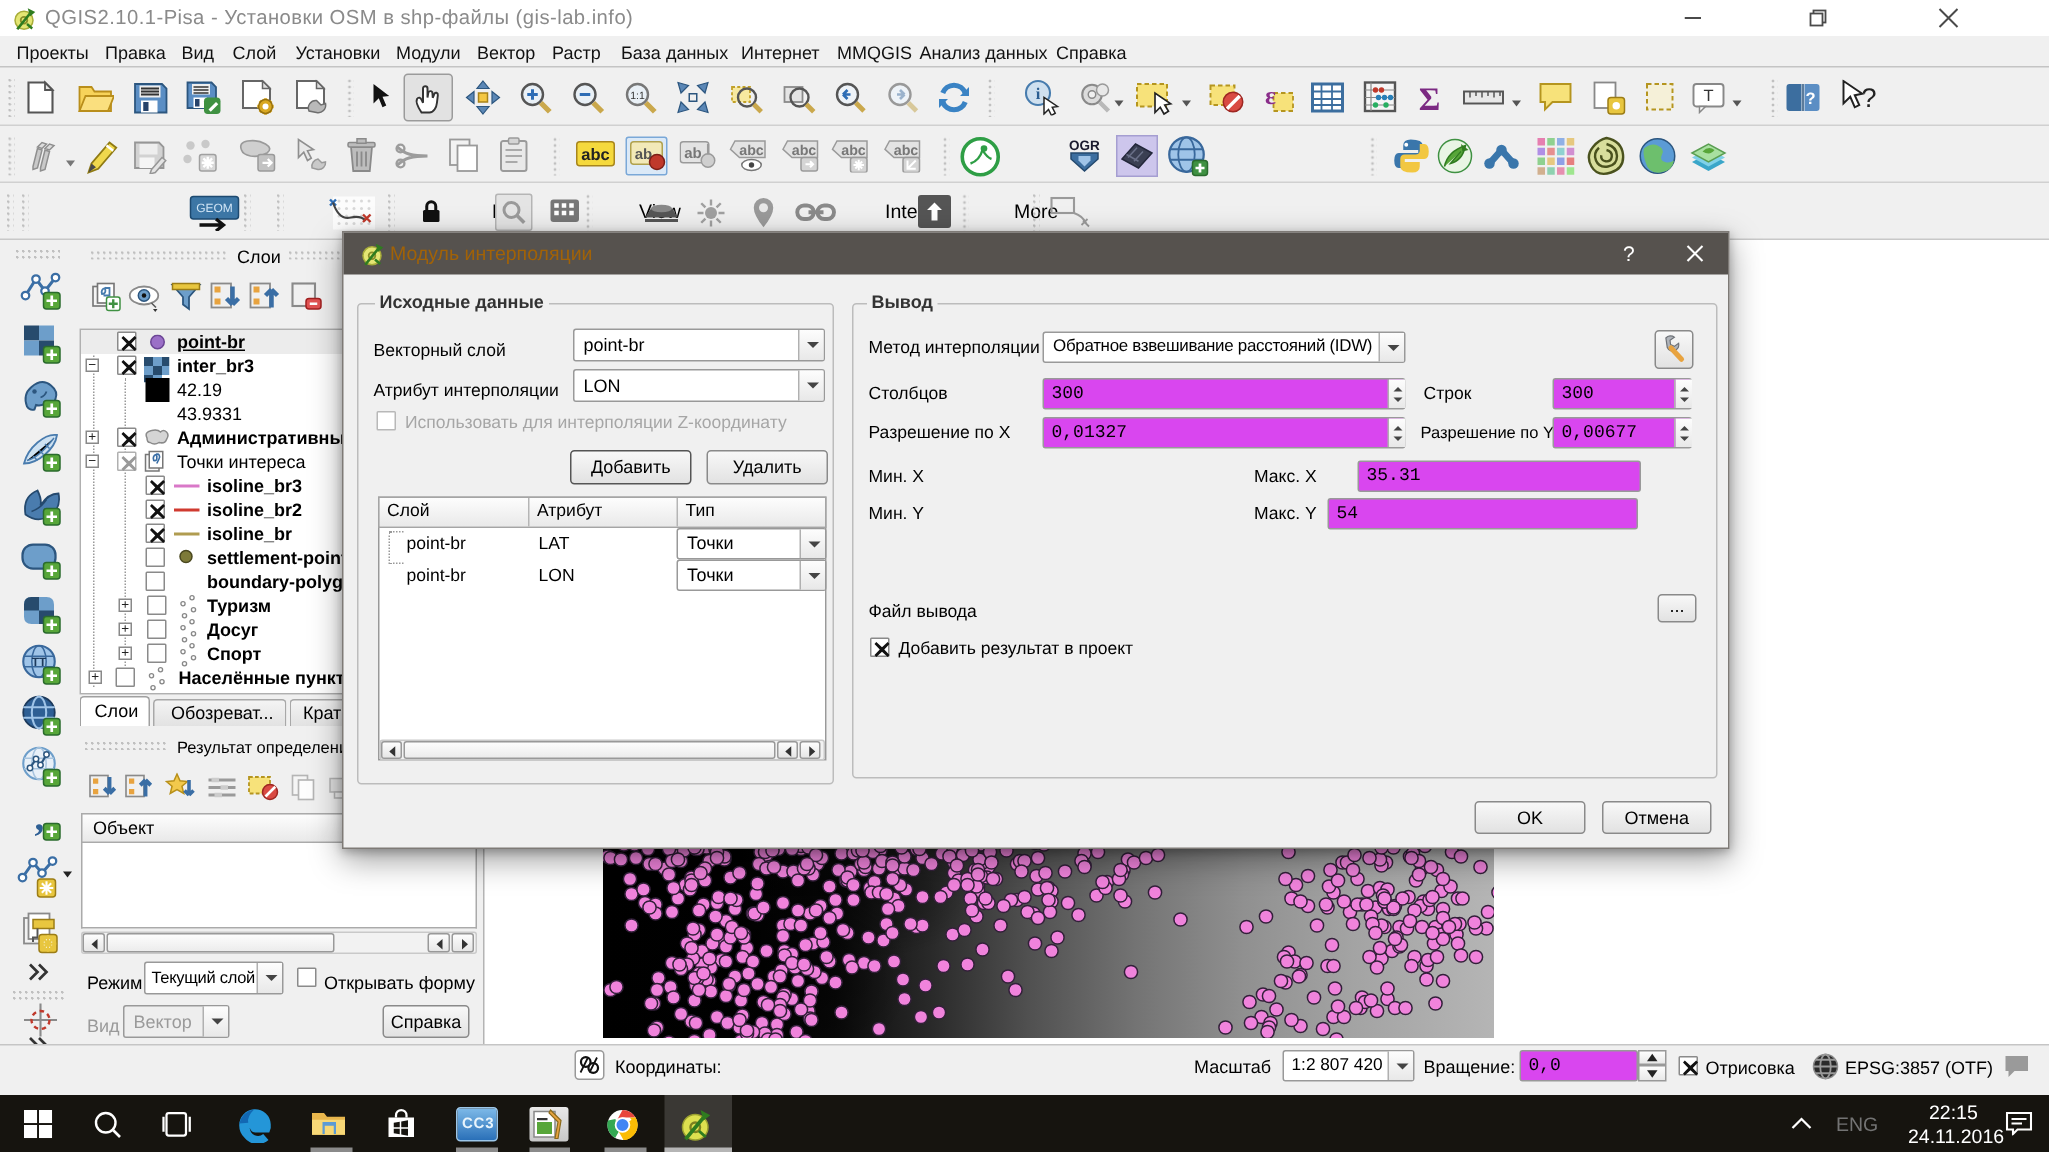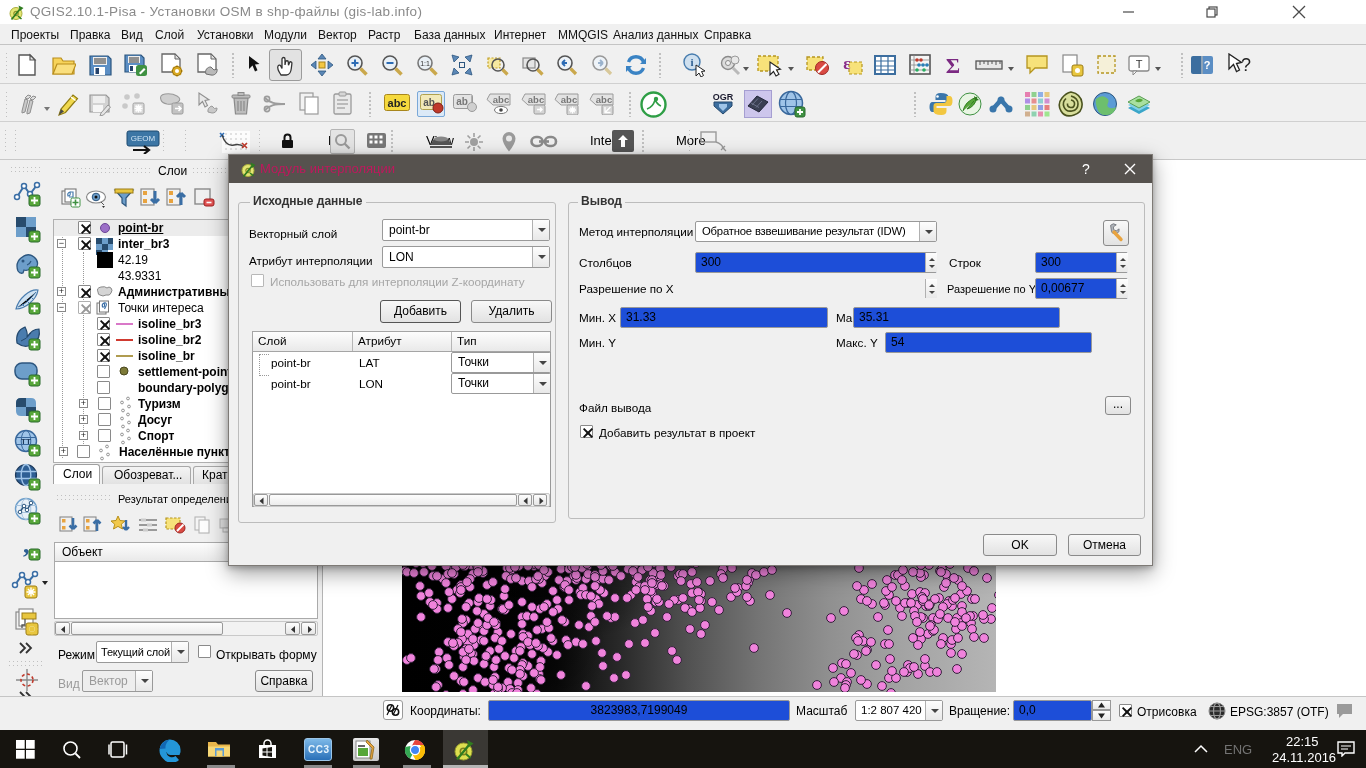--- a/index.html
+++ b/index.html
@@ -30,21 +30,21 @@
 #identp { position:absolute; left:52px; top:325px; width:270px; height:211px; }
 .ptitle { font-size:12px; color:#000; }
 .tree { background:#fff; border:1px solid #b0b0b0; }
 .trow { position:absolute; font-size:12px; white-space:nowrap; color:#000; }
 .bold { font-weight:bold; }
 .cbx { position:absolute; width:13px; height:13px; background:#fff; border:1px solid #8a8a8a; border-radius:1px; }
 .cbx svg { position:absolute; left:0.5px; top:0.5px; }
 .exp { position:absolute; width:9px; height:9px; background:#fff; border:1px solid #898989; font-size:9px; line-height:7px; text-align:center; color:#222; }
 
 .btn { position:absolute; background:linear-gradient(#f8f8f8,#eeeeee 45%,#e2e2e2); border:1px solid #8a8a8a; border-radius:3px; font-size:12px; color:#000; text-align:center; }
-.edit { position:absolute; background:#1d4ed8; border:1px solid #999; border-radius:2px; font-size:12px; color:#000; padding:2px 5px; white-space:nowrap; overflow:hidden; }
+.edit { position:absolute; background:#d946ef; border:1px solid #999; border-radius:2px; font-size:12px; color:#000; padding:2px 5px; white-space:nowrap; overflow:hidden;font-family:Liberation Mono, monospace; }
 .combo { position:absolute; background:#fff; border:1px solid #999; border-radius:2px; font-size:12px; color:#000; }
 .combo .ctext { position:absolute; left:6px; top:3px; white-space:nowrap; }
 .carr { position:absolute; top:0; right:0; bottom:0; width:17px; border-left:1px solid #b0b0b0; background:linear-gradient(#fdfdfd,#e8e8e8); }
 .carr:after { content:""; position:absolute; left:4.5px; top:8px; border-left:4px solid transparent; border-right:4px solid transparent; border-top:4.5px solid #444; }
 .spinb { position:absolute; top:0; right:0; bottom:0; width:12px; border-left:1px solid #b0b0b0; background:linear-gradient(#fdfdfd,#e8e8e8); }
 .spinb:before { content:""; position:absolute; left:3px; top:4.5px; border-left:3px solid transparent; border-right:3px solid transparent; border-bottom:3.5px solid #444; }
 .spinb:after { content:""; position:absolute; left:3px; bottom:4.5px; border-left:3px solid transparent; border-right:3px solid transparent; border-top:3.5px solid #444; }
 .glabel { position:absolute; font-size:12px; color:#000; white-space:nowrap; }
 #dlg .glabel { font-size:11.7px; }
 .group { position:absolute; border:1px solid #bcbcbc; border-radius:3px; }
@@ -1785,21 +1785,21 @@
 
 <div id="dlg" class="abs" style="left:228px;top:154px;width:925px;height:412px;background:#f0f0f0;border:1px solid #7e7a76;box-shadow:0 7px 20px rgba(0,0,0,0.38), 0 2px 6px rgba(0,0,0,0.25);z-index:50">
 <div class="abs" style="left:0;top:0;width:923px;height:28px;background:#56524e"></div>
 <svg class="abs" style="left:11px;top:6px" width="17" height="17" viewBox="0 0 17 17">
         <circle cx="8" cy="9.5" r="6" fill="#e4e673" stroke="#a8ad3a" stroke-width="1"></circle>
         <circle cx="8" cy="9.5" r="2.2" fill="none" stroke="#8a8f2a" stroke-width="1.2"></circle>
         <path d="M3.5 15.5 L12 5" stroke="#2f7c1f" stroke-width="1.8" fill="none"></path>
         <path d="M10.5 1.5 l5 2.5 -3.5 3z" fill="#2f7c1f"></path>
         <path d="M10 12 l3.5 3" stroke="#2f7c1f" stroke-width="1.6"></path>
       </svg>
-<div class="abs" style="left:31px;top:6px;font-size:13px;color:#be185d">Модуль интерполяции</div>
+<div class="abs" style="left:31px;top:6px;font-size:13px;color:#a16207">Модуль интерполяции</div>
 <div class="abs" style="left:853px;top:6px;font-size:14px;color:#fff">?</div>
 <svg class="abs" style="left:895px;top:8px" width="12" height="12">
         <path d="M1 1 l10 10 M11 1 l-10 10" stroke="#fff" stroke-width="1.4"></path>
       </svg>
 
 <div class="group" style="left:9px;top:47px;width:318px;height:321px"></div>
 <div class="gtitle" style="left:21px;top:39px">Исходные данные</div>
 <div class="glabel" style="left:20px;top:72px">Векторный слой</div>
 <div class="combo" style="left:153px;top:64px;width:168px;height:22px">
         <span class="ctext">point-br</span>
@@ -1853,44 +1853,44 @@
 <div class="sbtn" style="left:304px;top:339px;width:14px;height:12px">
         <svg width="14" height="12">
           <path d="M5.5 2.5 l4 3.5 -4 3.5z" fill="#333"></path>
         </svg>
       </div>
 
 <div class="group" style="left:339px;top:47px;width:577px;height:317px"></div>
 <div class="gtitle" style="left:349px;top:39px">Вывод</div>
 <div class="glabel" style="left:350px;top:70px">Метод интерполяции</div>
 <div class="combo" style="left:466px;top:66px;width:242px;height:21px">
-        <span class="ctext" style="top:3px;font-size:11.3px;letter-spacing:-0.2px">Обратное взвешивание результат (IDW)</span>
+        <span class="ctext" style="top:3px;font-size:11.3px;letter-spacing:-0.2px">Обратное взвешивание расстояний (IDW)</span>
         <span class="carr"></span>
       </div>
 <div class="btn" style="left:874px;top:65px;width:26px;height:26px">
         <svg width="24" height="24" style="position:absolute;left:0;top:0">
           <path d="M6 5 a4.2 4.2 0 0 1 5.5 -1.5 l-2.5 2.5 0.8 2.7 2.7 0.8 2.5 -2.5 a4.2 4.2 0 0 1 -5.8 5.3 l-1.2 -1.3z" fill="#b0b4ba" stroke="#6e7278" stroke-width="0.8" transform="rotate(10 10 8)"></path>
           <path d="M10 11 l7 7.5" stroke="#e8a33f" stroke-width="3.4" stroke-linecap="round"></path>
         </svg>
       </div>
 <div class="glabel" style="left:350px;top:101px">Столбцов</div>
 <div class="edit" style="left:466px;top:97px;width:242px;height:21px">300</div>
 <div class="spinb" style="left:696px;top:98px;height:19px"></div>
 <div class="glabel" style="left:720px;top:101px">Строк</div>
 <div class="edit" style="left:806px;top:97px;width:93px;height:21px">300</div>
 <div class="spinb" style="left:887px;top:98px;height:19px"></div>
 <div class="glabel" style="left:350px;top:127px">Разрешение по X</div>
+<div class="edit" style="left:466px;top:123px;width:242px;height:21px">0,01327</div>
 <div class="spinb" style="left:696px;top:124px;height:19px"></div>
 <div class="glabel" style="left:718px;top:128px;font-size:11px">Разрешение по Y</div>
 <div class="edit" style="left:806px;top:123px;width:93px;height:21px">0,00677</div>
 <div class="spinb" style="left:887px;top:124px;height:19px"></div>
 <div class="glabel" style="left:350px;top:156px">Мин. X</div>
-<div class="edit" style="left:391px;top:152px;width:208px;height:21px">31.33</div>
 <div class="glabel" style="left:607px;top:156px">Макс. X</div>
-<div class="edit" style="left:624px;top:152px;width:207px;height:21px">35.31</div>
+<div class="edit" style="left:676px;top:152px;width:189px;height:21px">35.31</div>
 <div class="glabel" style="left:350px;top:181px">Мин. Y</div>
 <div class="glabel" style="left:607px;top:181px">Макс. Y</div>
 <div class="edit" style="left:656px;top:177px;width:207px;height:21px">54</div>
 <div class="glabel" style="left:350px;top:246px">Файл вывода</div>
 <div class="btn" style="left:876px;top:241px;width:26px;height:19px;line-height:14px">...</div>
 <div class="cbx" style="left:351px;top:270px">
         <svg width="12" height="12" viewBox="0 0 12 12">
           <path d="M2.2 1 L6 4.5 L9.8 1 L11 2.3 L7.5 6 L11 9.7 L9.8 11 L6 7.5 L2.2 11 L1 9.7 L4.5 6 L1 2.3 Z" fill="#111"></path>
         </svg>
       </div>
@@ -1902,21 +1902,20 @@
 
 <div id="statusbar" class="abs" style="left:0;top:696px;width:1366px;height:34px;background:#f0f0f0;border-top:1px solid #c5c5c5">
 <div class="abs" style="left:383px;top:3px;width:20px;height:20px;background:#fff;border:1px solid #999;border-radius:3px">
         <svg width="18" height="18" style="position:absolute;left:0;top:0">
           <circle cx="6.5" cy="7" r="3.2" fill="none" stroke="#111" stroke-width="1.5"></circle>
           <circle cx="11.5" cy="11" r="3.2" fill="none" stroke="#111" stroke-width="1.5"></circle>
           <path d="M3 14 l5 -10 M9 14 l5 -10" stroke="#111" stroke-width="1.2"></path>
         </svg>
       </div>
 <div class="glabel" style="left:410px;top:7px">Координаты:</div>
-<div class="edit" style="left:488px;top:3px;width:302px;height:21px;text-align:center">3823983,7199049</div>
 <div class="glabel" style="left:796px;top:7px">Масштаб</div>
 <div class="combo" style="left:855px;top:3px;width:88px;height:21px">
         <span class="ctext" style="top:3px;left:5px;font-size:11.5px">1:2 807 420</span>
         <span class="carr"></span>
       </div>
 <div class="glabel" style="left:949px;top:7px">Вращение:</div>
 <div class="edit" style="left:1013px;top:3px;width:79px;height:21px">0,0</div>
 <div class="abs" style="left:1092px;top:3px;width:19px;height:21px">
   <div class="abs" style="left:0;top:0;width:19px;height:10px;background:linear-gradient(#fdfdfd,#e8e8e8);border:1px solid #999">
           <svg width="17" height="8" style="position:absolute;left:0;top:0">

